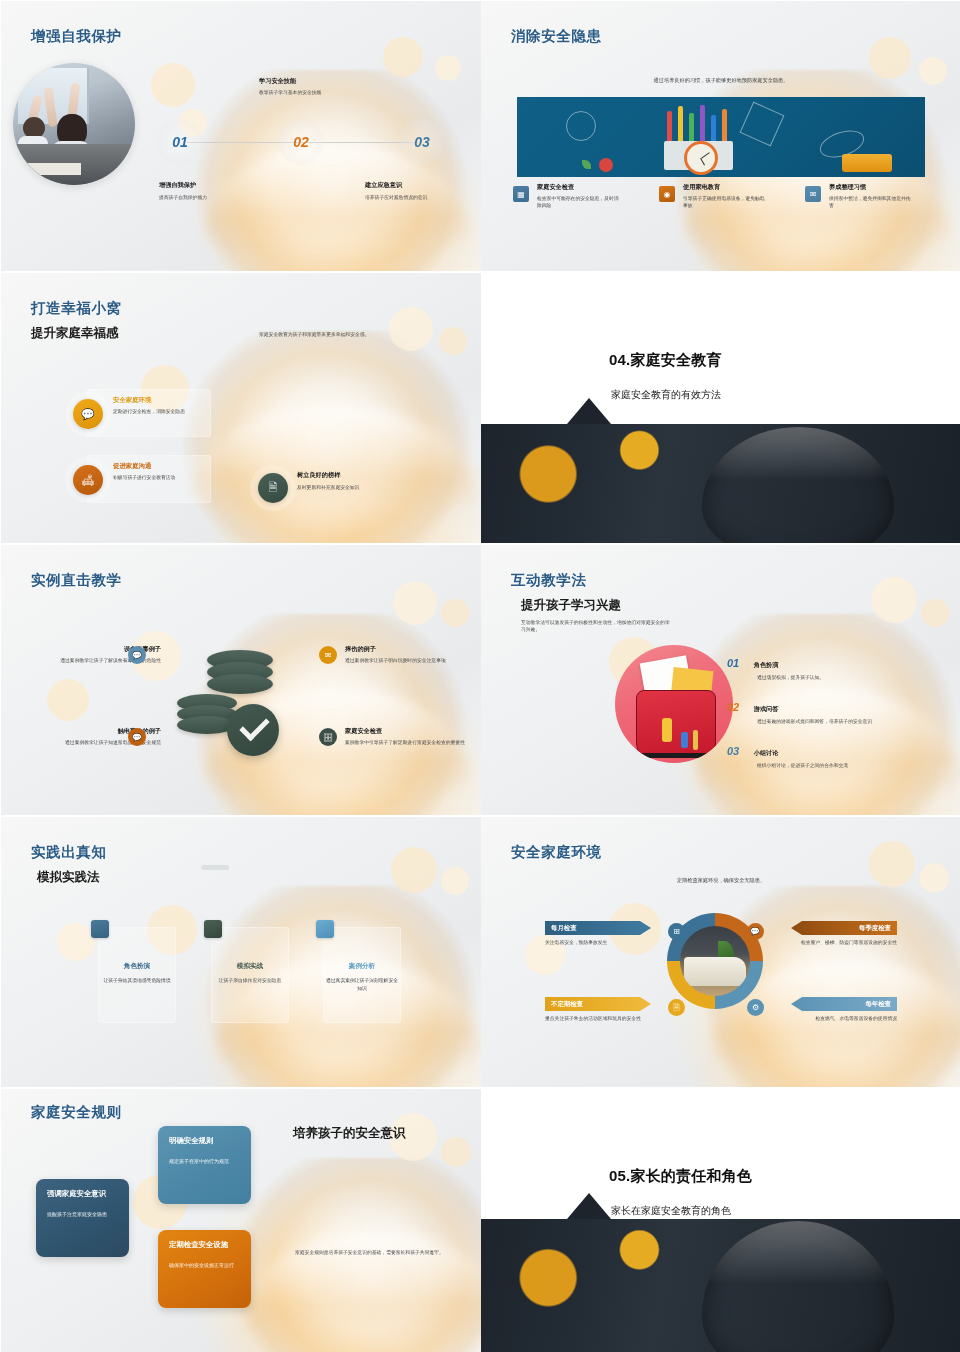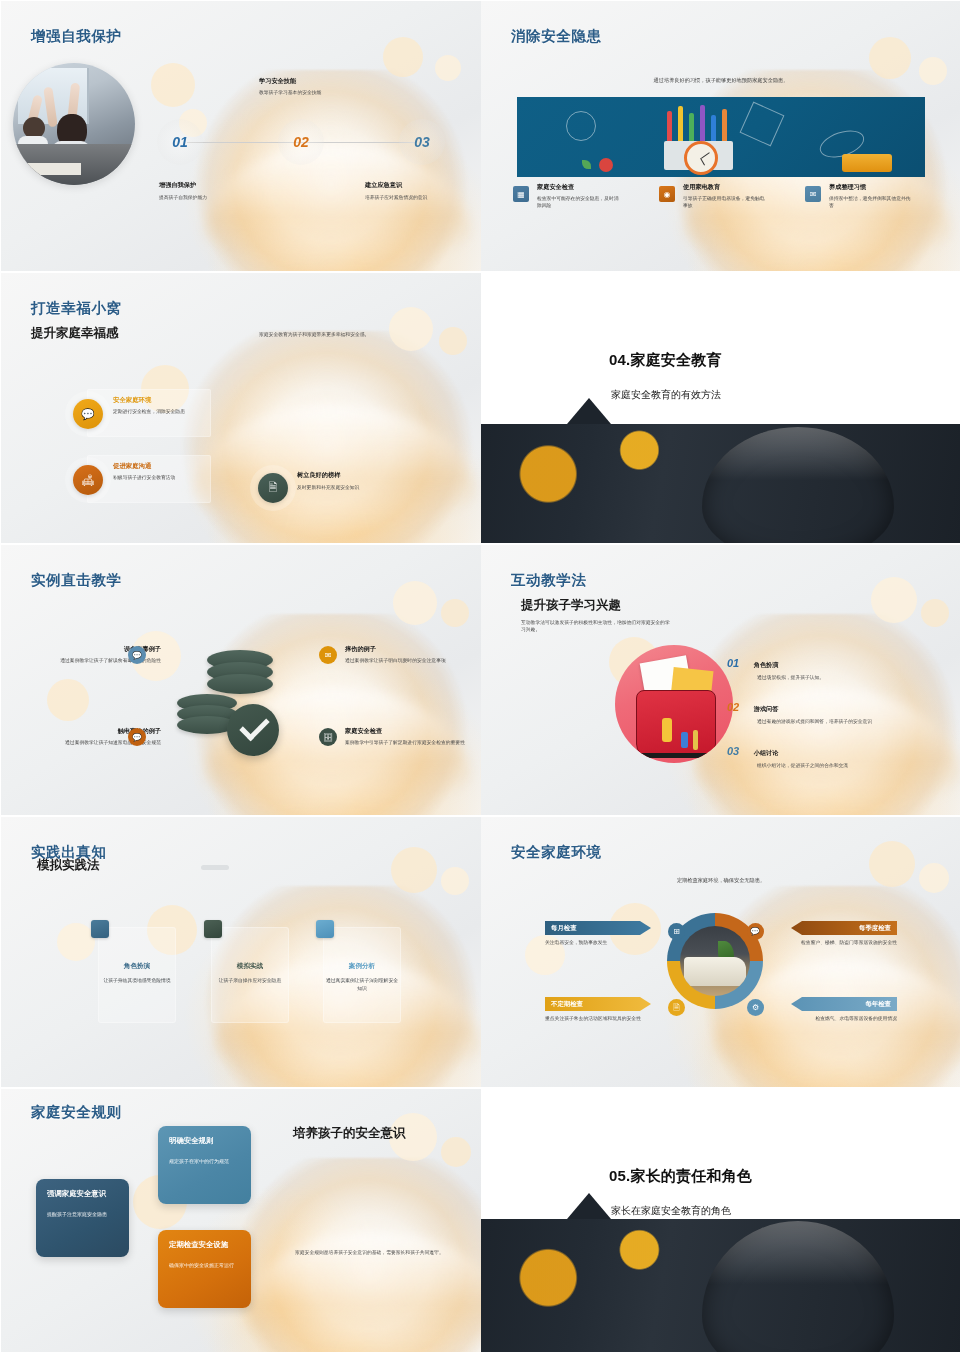--- a/index.html
+++ b/index.html
@@ -555,21 +555,21 @@
 
   <div class="slide">
     <div class="bg"></div>
     <div class="helmet" style="left:52%;"></div>
     <div class="bokeh bk-cream" style="left:146px;top:88px;width:50px;height:50px;"></div>
     <div class="bokeh bk-cream2" style="left:56px;top:106px;width:38px;height:38px;"></div>
     <div class="bokeh bk-cream" style="left:390px;top:30px;width:46px;height:46px;"></div>
     <div class="bokeh bk-cream2" style="left:440px;top:50px;width:28px;height:28px;"></div>
 
     <div class="kicker">实践出真知</div>
-    <div class="subtitle-dark" style="left:36px;top:40px;text-align:right;">模拟实践法</div>
+    <div class="subtitle-dark" style="left:36px;top:52px;text-align:right;">模拟实践法</div>
     <div class="edge-line" style="left:200px;top:48px;width:28px;height:5px;border-radius:3px;background:#dde0e2;"></div>
 
     <div class="practice-card" style="left:97px;top:110px;"></div>
     <div class="practice-sq" style="left:90px;top:103px;background:linear-gradient(160deg,#4b7c9b,#34617f);"></div>
     <div class="pc-title" style="position:absolute;left:97px;top:145px;width:78px;color:#3b6b8a;">角色扮演</div>
     <div class="pc-body" style="position:absolute;left:100px;top:160px;width:72px;">让孩子身临其境地感受危险情境</div>
 
     <div class="practice-card" style="left:210px;top:110px;"></div>
     <div class="practice-sq" style="left:203px;top:103px;background:linear-gradient(160deg,#4c6155,#33463c);"></div>
     <div class="pc-title" style="position:absolute;left:210px;top:145px;width:78px;color:#44594f;">模拟实战</div>

